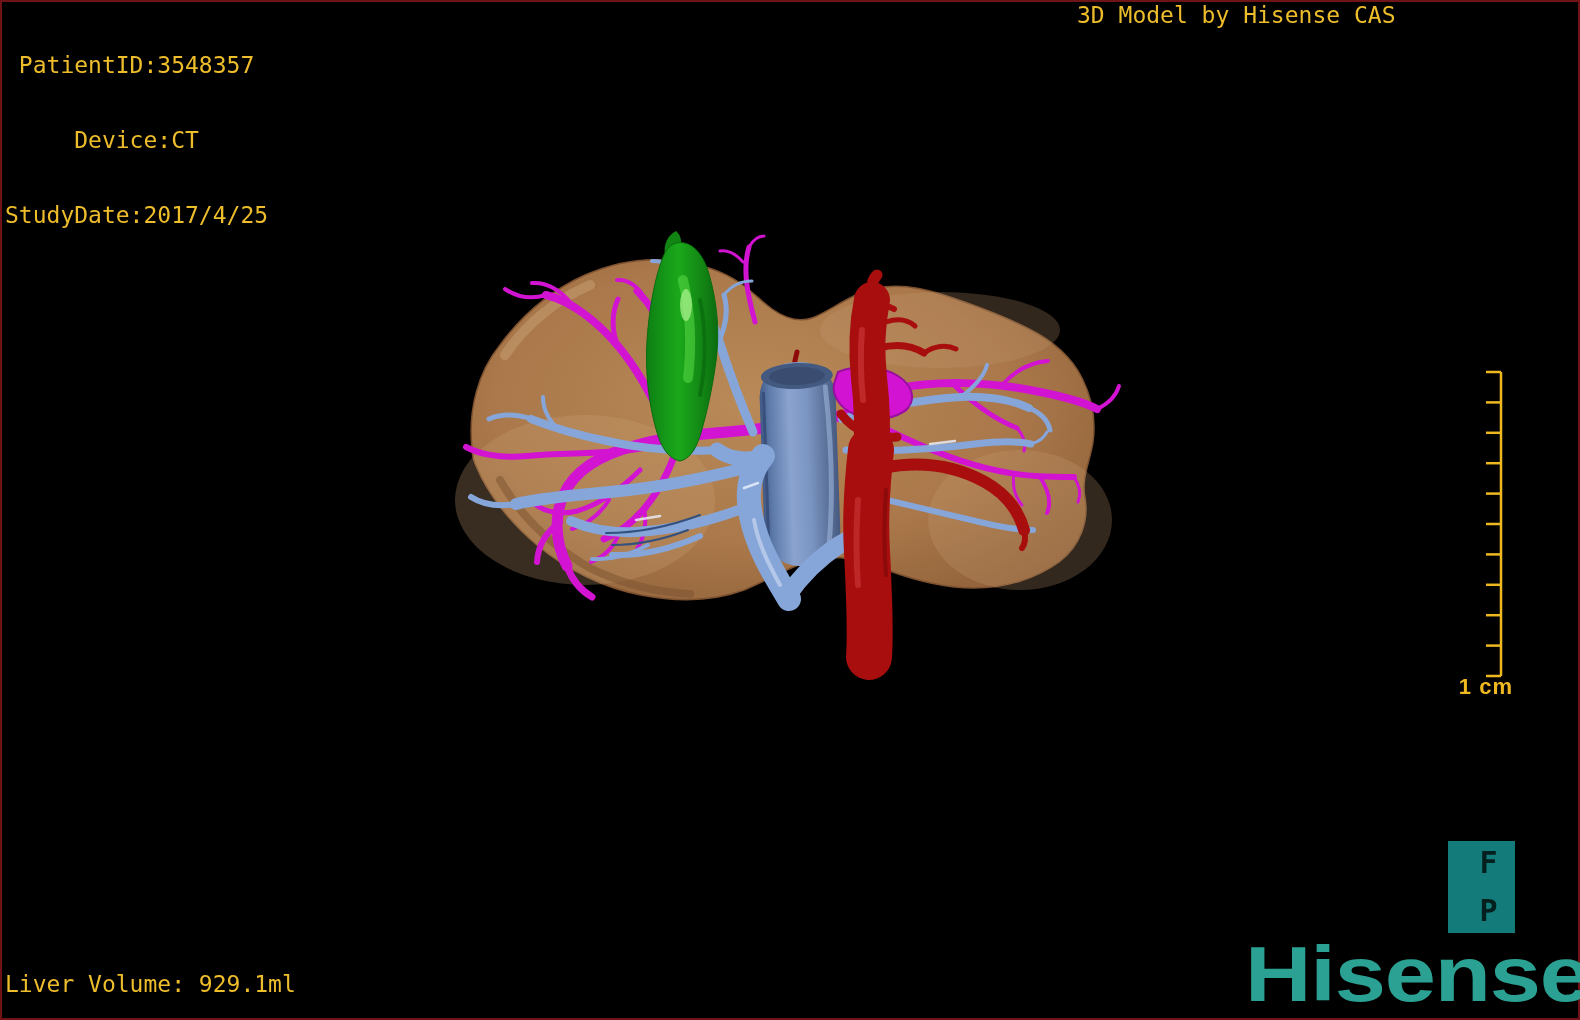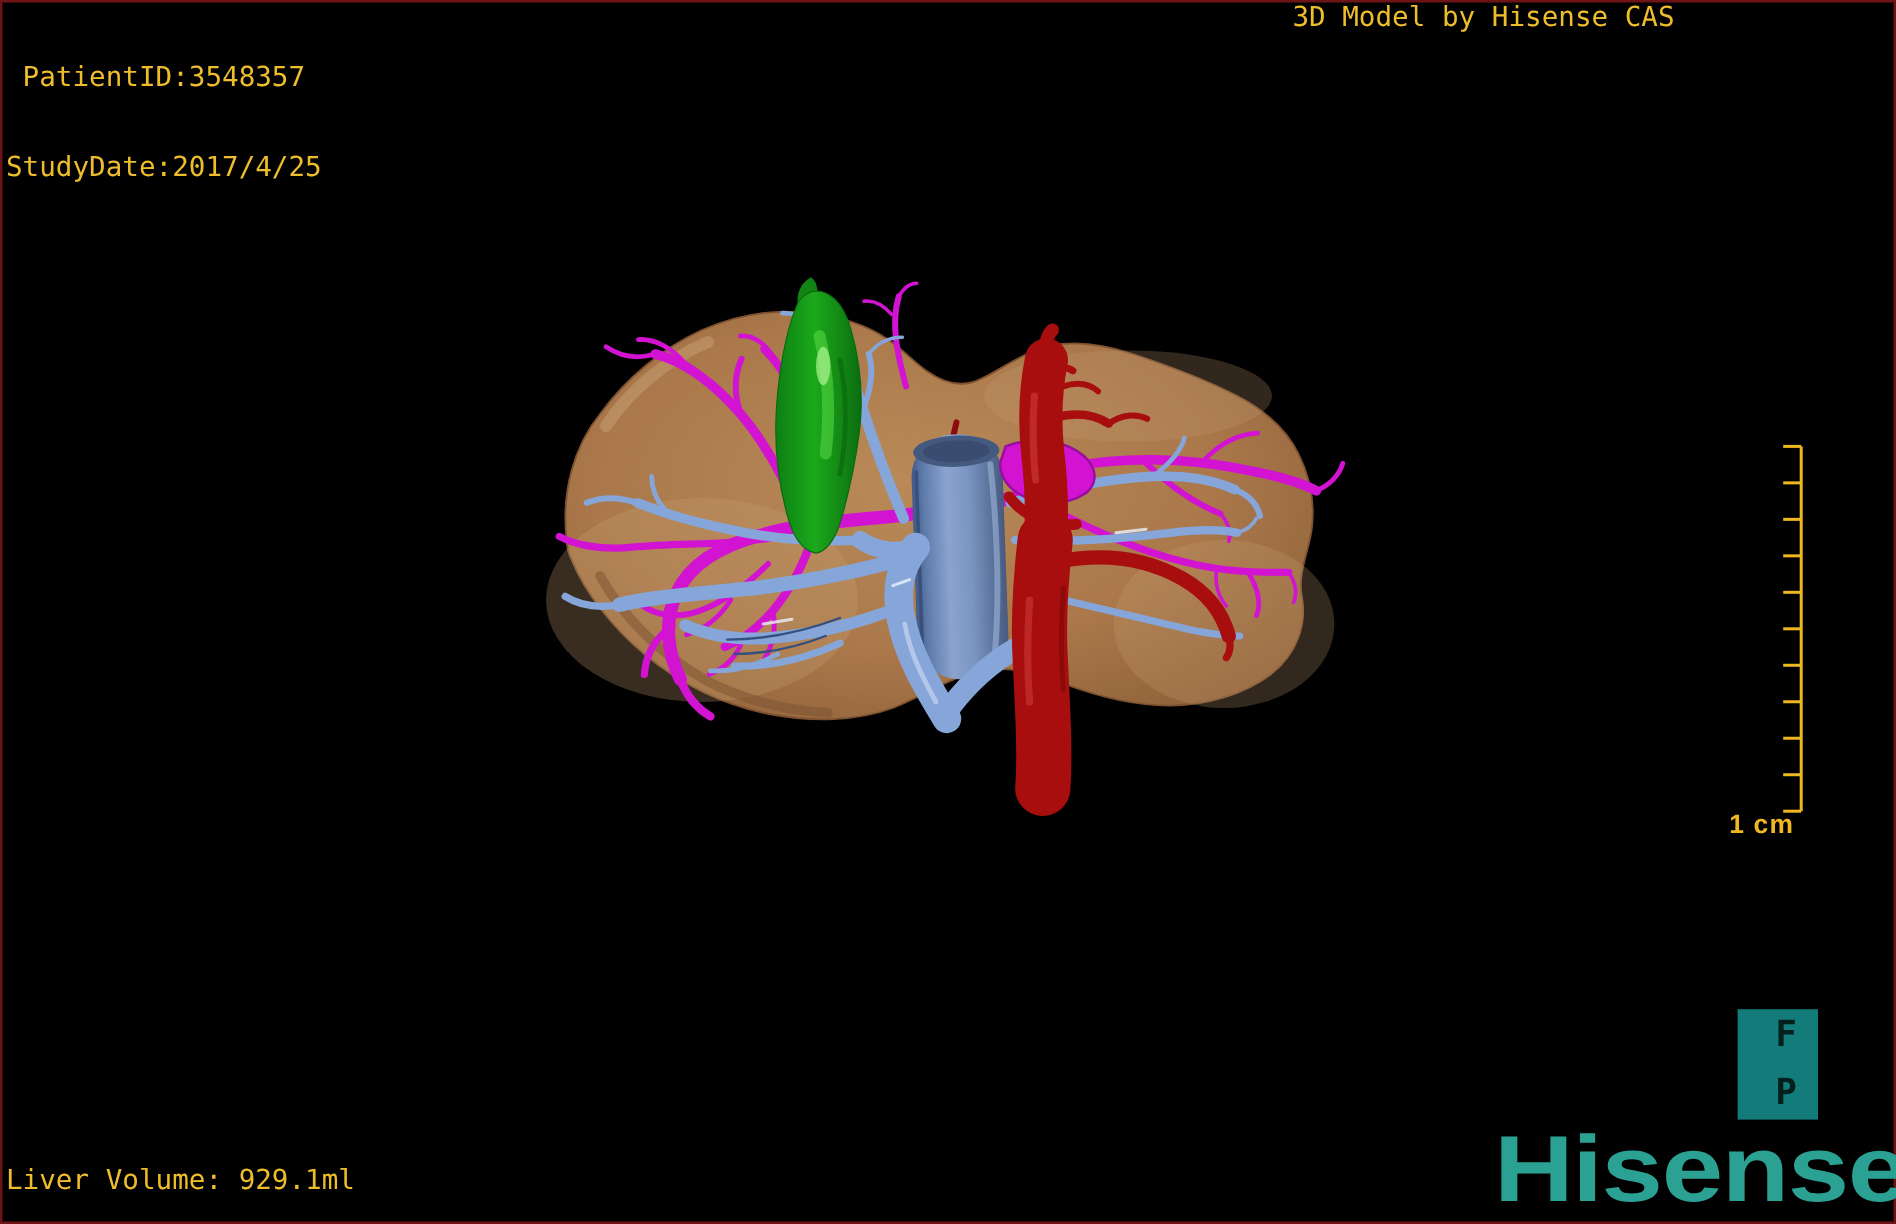--- a/index.html
+++ b/index.html
@@ -8,21 +8,21 @@
     box-shadow: inset 0 0 0 2px var(--c-border_red,#6f1416);
     font-family:"DejaVu Sans Mono", monospace;
   }
   .ovl{position:absolute;color:var(--c-text_yellow,#eebd2b);font-size:23px;line-height:25px;white-space:pre;}
   .ovl div{height:25px;}
   #topleft{left:5px;top:3px;text-align:center;}
   #topright{left:1077px;top:3px;}
   #bottomleft{left:5px;top:972px;text-align:center;}
   #modelsvg{position:absolute;left:0;top:0;}
   #scalelabel{
-    position:absolute;left:1441px;top:674px;width:72px;text-align:left;
+    position:absolute;left:1441px;top:674px;width:72px;text-align:right;
     color:var(--c-ruler_yellow,#f0b820);font-family:"Liberation Sans",sans-serif;
     font-weight:bold;font-size:22px;letter-spacing:1px;
   }
   #fpbox{
     position:absolute;left:1448px;top:841px;width:67px;height:92px;
     background:var(--c-marker_teal,#137c7b);
     display:flex;flex-direction:column;justify-content:space-between;align-items:center;
     padding:9px 0;box-sizing:border-box;
   }
   #fpbox span{
@@ -196,20 +196,21 @@
         <line x1="1486" y1="554.4" x2="1501" y2="554.4"></line>
         <line x1="1486" y1="584.8" x2="1501" y2="584.8"></line>
         <line x1="1486" y1="615.2" x2="1501" y2="615.2"></line>
         <line x1="1486" y1="645.6" x2="1501" y2="645.6"></line>
         <line x1="1486" y1="676" x2="1501" y2="676"></line>
       </g>
   </svg>
 
   <div class="ovl" id="topleft">
     <div>PatientID:3548357</div>
+    <div>Device:CT</div>
     <div>StudyDate:2017/4/25</div>
   </div>
 
   <div class="ovl" id="topright">3D Model by Hisense CAS</div>
 
   <div class="ovl" id="bottomleft">Liver Volume: 929.1ml</div>
 
   <div id="scalelabel">1 cm</div>
 
   <div id="fpbox">

